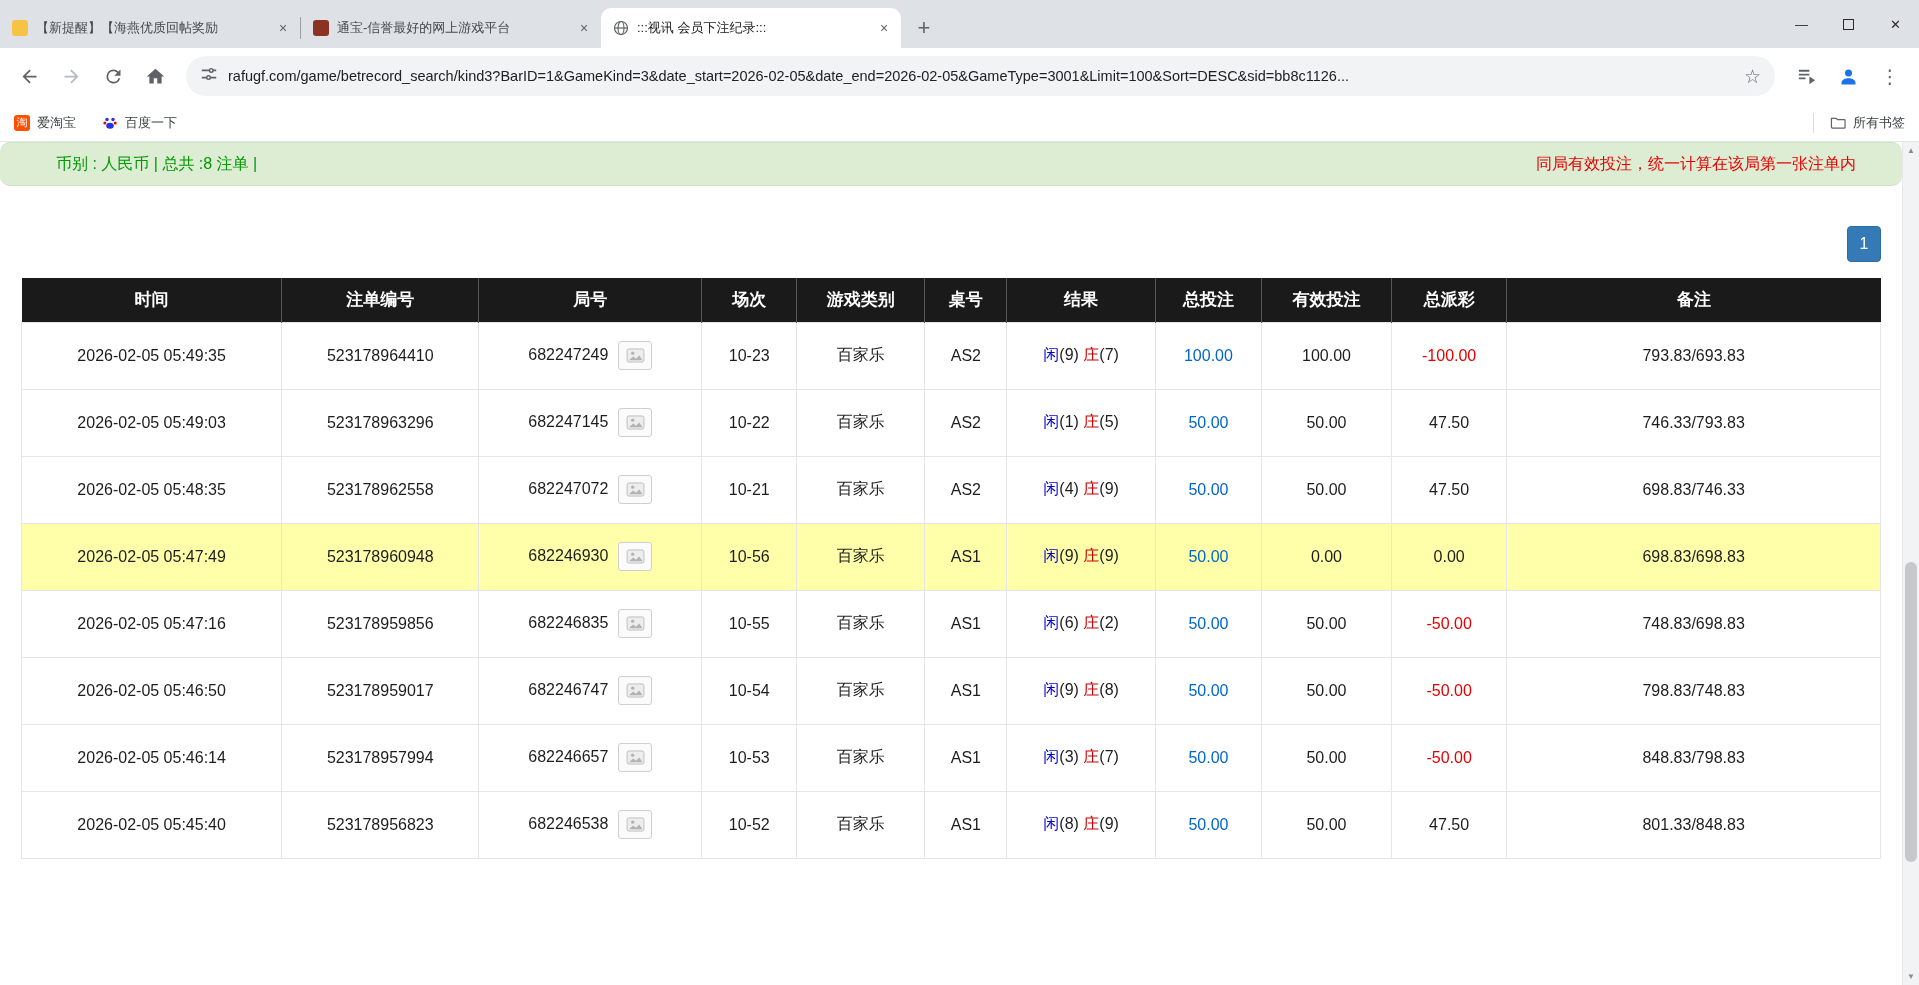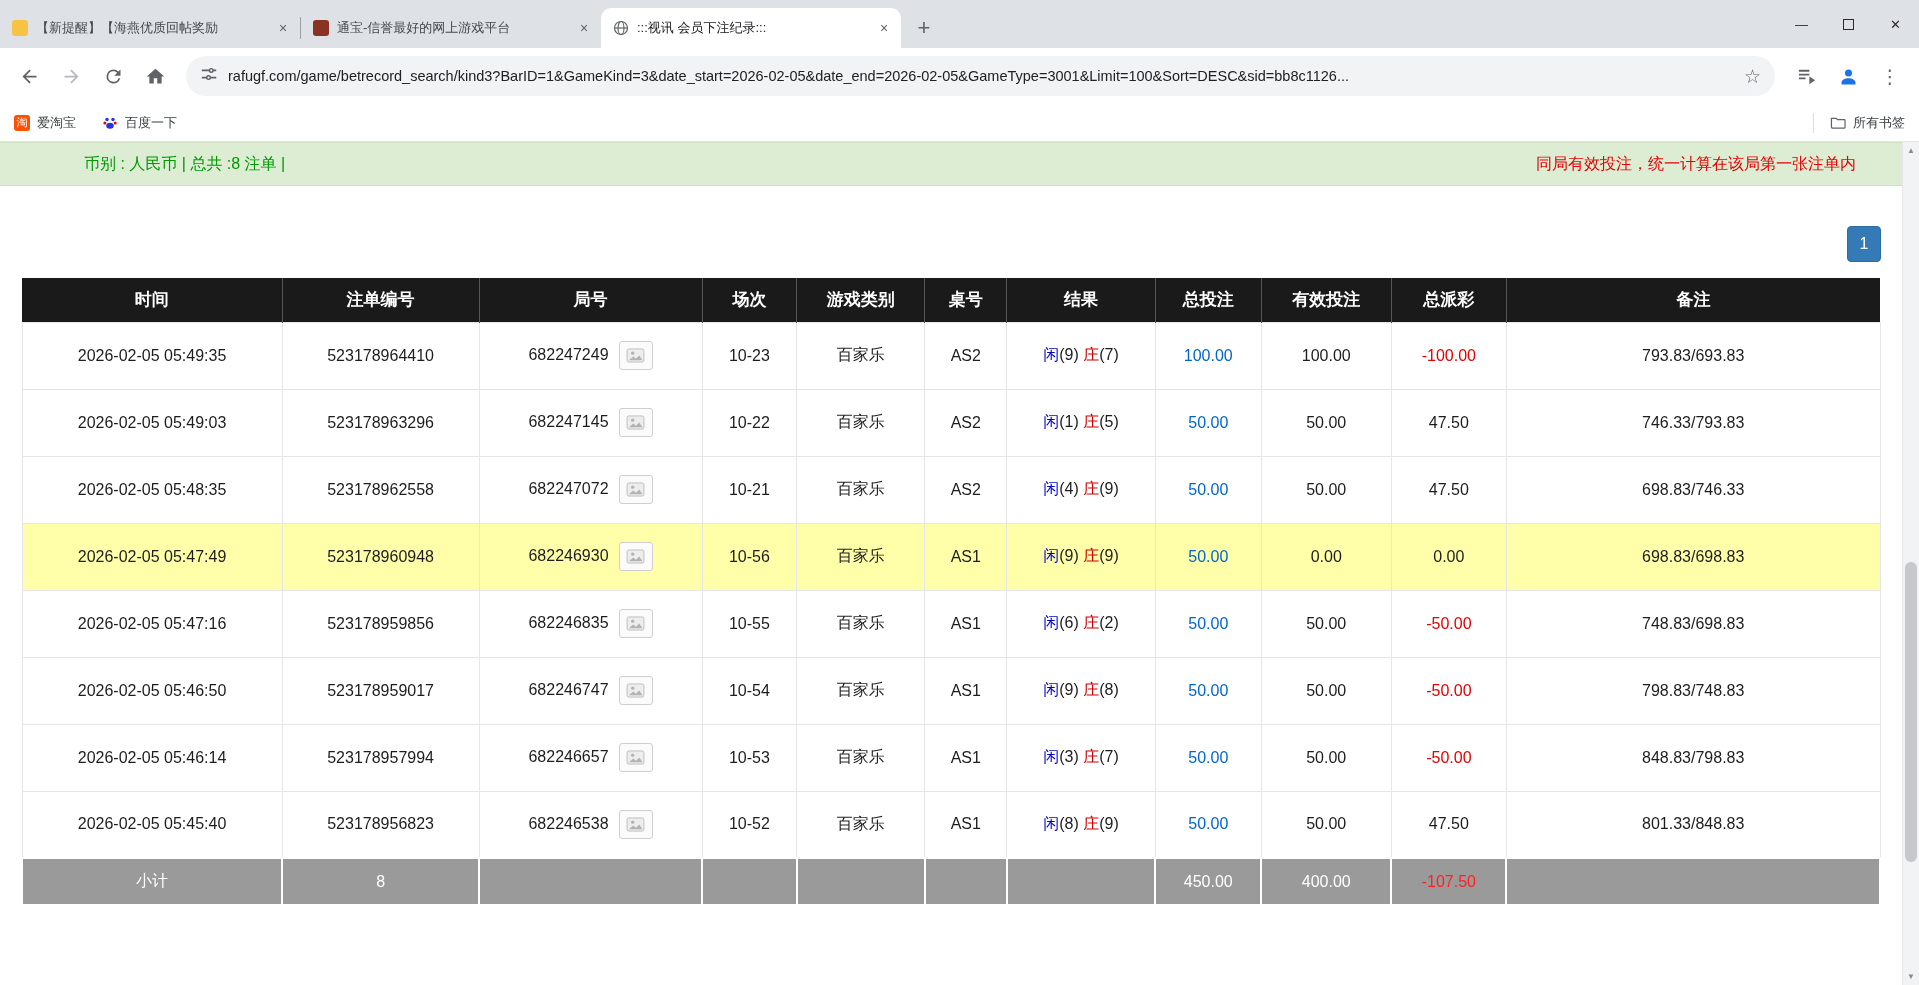--- a/index.html
+++ b/index.html
@@ -43,21 +43,21 @@
   .taobao { background:#ff5000; color:#fff; border-radius:3px; font-size:11px; }
   .bm-right { margin-left:auto; display:flex; align-items:center; gap:16px; }
   .bm-div { width:1px; height:20px; background:#dadce0; }
 
   
   .page { position:relative; height:843px; background:#fff; }
   .page-content { position:absolute; left:0; right:17px; top:0; bottom:0; overflow:hidden; }
 
   .infobar { height:44px; background:var(--info_bar_green,#dcedd3); border-top:1px solid #cde2c3;
              border-bottom:1px solid #cde2c3; display:flex; align-items:center;
-             justify-content:space-between; padding:0 46px 0 84px; font-size:16px; }
+             justify-content:space-between; padding:0 46px 0 56px; font-size:16px;border-radius:10px; }
   .info-left  { color:var(--green_text,#009900); }
   .info-right { color:var(--notice_red,#e60000); }
 
   .pagerow { display:flex; justify-content:flex-end; margin:40px 21px 16px; }
   .pagebtn { min-width:34px; height:36px; padding:0 10px; background:var(--pagination_blue,#337ab7);
              border:1px solid #2e6da4; border-radius:4px; color:#fff; font-size:16px;
              display:flex; align-items:center; justify-content:center; cursor:pointer; }
 
   table.records { width:calc(100% - 42px); margin:12px 21px; border-collapse:collapse; table-layout:fixed; }
   thead th { background:var(--table_header_bg,#1a1a1a); color:#fff; font-size:17px; font-weight:bold;
@@ -389,33 +389,20 @@
               </span></td>
             <td>10-52</td>
             <td>百家乐</td>
             <td>AS1</td>
             <td><span class="res-player">闲</span><span>(8) </span><span class="res-banker">庄</span><span>(9)</span></td>
             <td><span class="amt-blue">50.00</span></td>
             <td>50.00</td>
             <td>47.50</td>
             <td>801.33/848.83</td>
           </tr>
-          <tr class="footer">
-            <td>小计</td>
-            <td>8</td>
-            <td></td>
-            <td></td>
-            <td></td>
-            <td></td>
-            <td></td>
-            <td>450.00</td>
-            <td>400.00</td>
-            <td class="neg-f">-107.50</td>
-            <td></td>
-          </tr>
         </tbody>
     </table>
 
   </div>
 
   <div class="vscroll">
     <div class="vs-btn">▲</div>
     <div class="vs-thumb"></div>
     <div class="vs-btn down">▼</div>
   </div>

